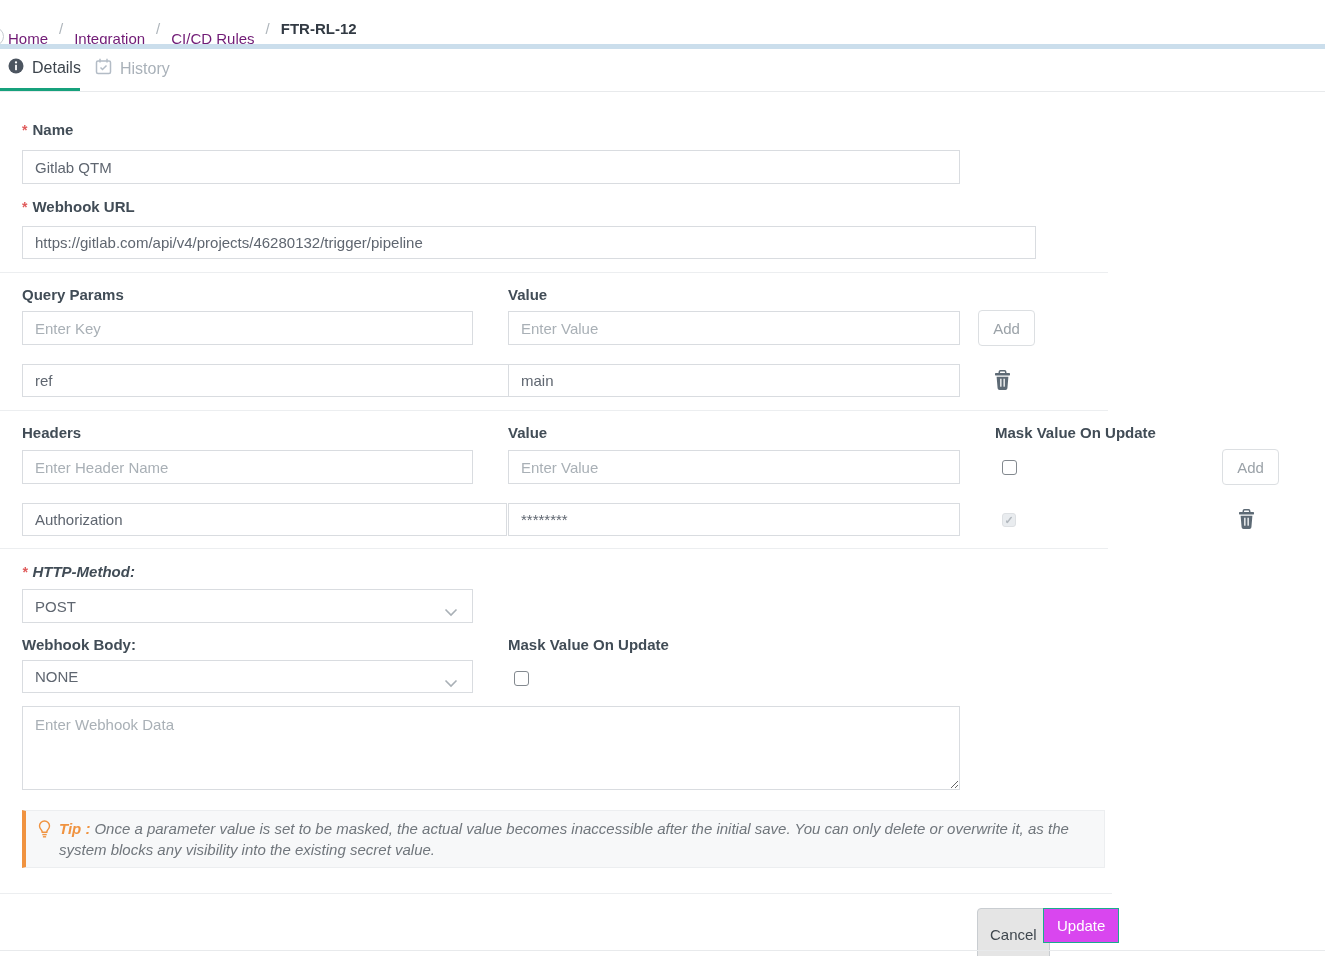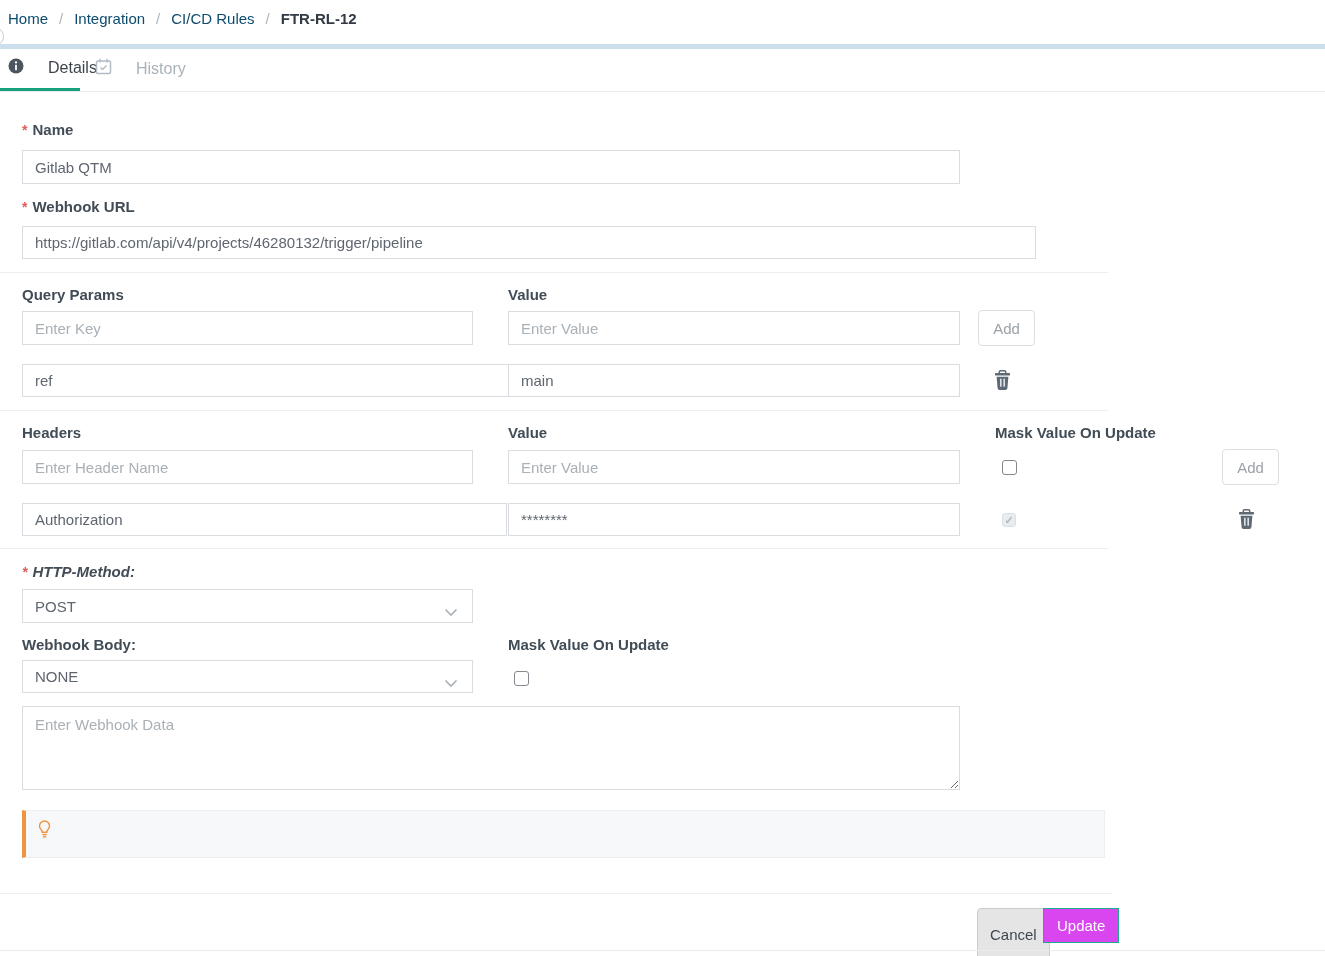--- a/index.html
+++ b/index.html
@@ -8,31 +8,31 @@
     font-family: "Liberation Sans", "DejaVu Sans", sans-serif;
     position: relative;
     font-size: 15px;
     color: #414c56;
     overflow: hidden;
   }
   .abs { position: absolute; }
 
   
   .breadcrumb { top: 10px; left: 8px; display: flex; align-items: center; gap: 11px; font-size: 15px; }
-  .crumb { color: #0c4a6e; cursor: pointer; }
+  .crumb { color: #701a75; cursor: pointer; margin-top: 20px; }
   .crumb-sep { color: #aeb5bb; }
   .crumb-current { color: #323a43; font-weight: 700; }
 
   .blue-bar { top: 44px; left: 0; width: 1325px; height: 5px; background: #cbdeec; }
   .edge-knob { top: 27px; left: -15px; width: 19px; height: 19px; border-radius: 50%;
                background: #fff; border: 1px solid #c6ccd1; }
 
   
   .tabbar-border { top: 91px; left: 0; width: 1325px; height: 1px; background: #e8eaec; }
-  .tab { top: 58px; display: flex; align-items: center; gap: 24px; font-size: 16px; cursor: pointer; }
+  .tab { top: 58px; display: flex; align-items: center; gap: 8px; font-size: 16px; cursor: pointer; }
   .tab-details { left: 8px; color: #3c444c; }
   .tab-history { left: 95px; color: #a9b1b9; }
   .tab-underline { top: 88px; left: 0; width: 80px; height: 4px; background: #17a17c; }
 
   
   .lbl { font-weight: 700; font-size: 15px; color: #414c56; white-space: nowrap; }
   .req { color: #e05c5c; margin-right: 5px; font-size: 14px; }
 
   
   .inp, .sel, .ta {
@@ -192,20 +192,21 @@
 <input class="abs cb" style="top: 671px; left: 514px;" type="checkbox">
 
 <textarea class="abs ta" style="top: 706px; left: 22px; width: 938px; height: 84px;" placeholder="Enter Webhook Data"></textarea>
 
 <div class="abs tip-box">
   <span class="tip-bulb"><svg width="13" height="18" viewBox="0 0 13 18" fill="none" stroke="#f09340" stroke-width="1.4">
         <path d="M6.5 1a5 5 0 0 1 5 5c0 2-1.1 3-1.9 4-.6.8-.8 1.4-.8 2.2H4.2c0-.8-.2-1.4-.8-2.2C2.6 9 1.5 8 1.5 6a5 5 0 0 1 5-5z"></path>
         <line x1="4.3" y1="14.6" x2="8.7" y2="14.6"></line>
         <line x1="4.9" y1="16.8" x2="8.1" y2="16.8"></line>
       </svg></span>
+  <span class="tip-text"><span class="tip-label">Tip :</span><span>Once a parameter value is set to be masked, the actual value becomes inaccessible after the initial save. You can only delete or overwrite it, as the system blocks any visibility into the existing secret value.</span></span>
 </div>
 
 <div class="abs divider" style="top:893px; width:1112px;"></div>
 
 <button class="abs cancel-btn">Cancel</button>
 <button class="abs update-btn">Update</button>
 
 <div class="abs divider" style="top:950px; width:1325px; background:#e8eaec;"></div>
 
 </body></html>

